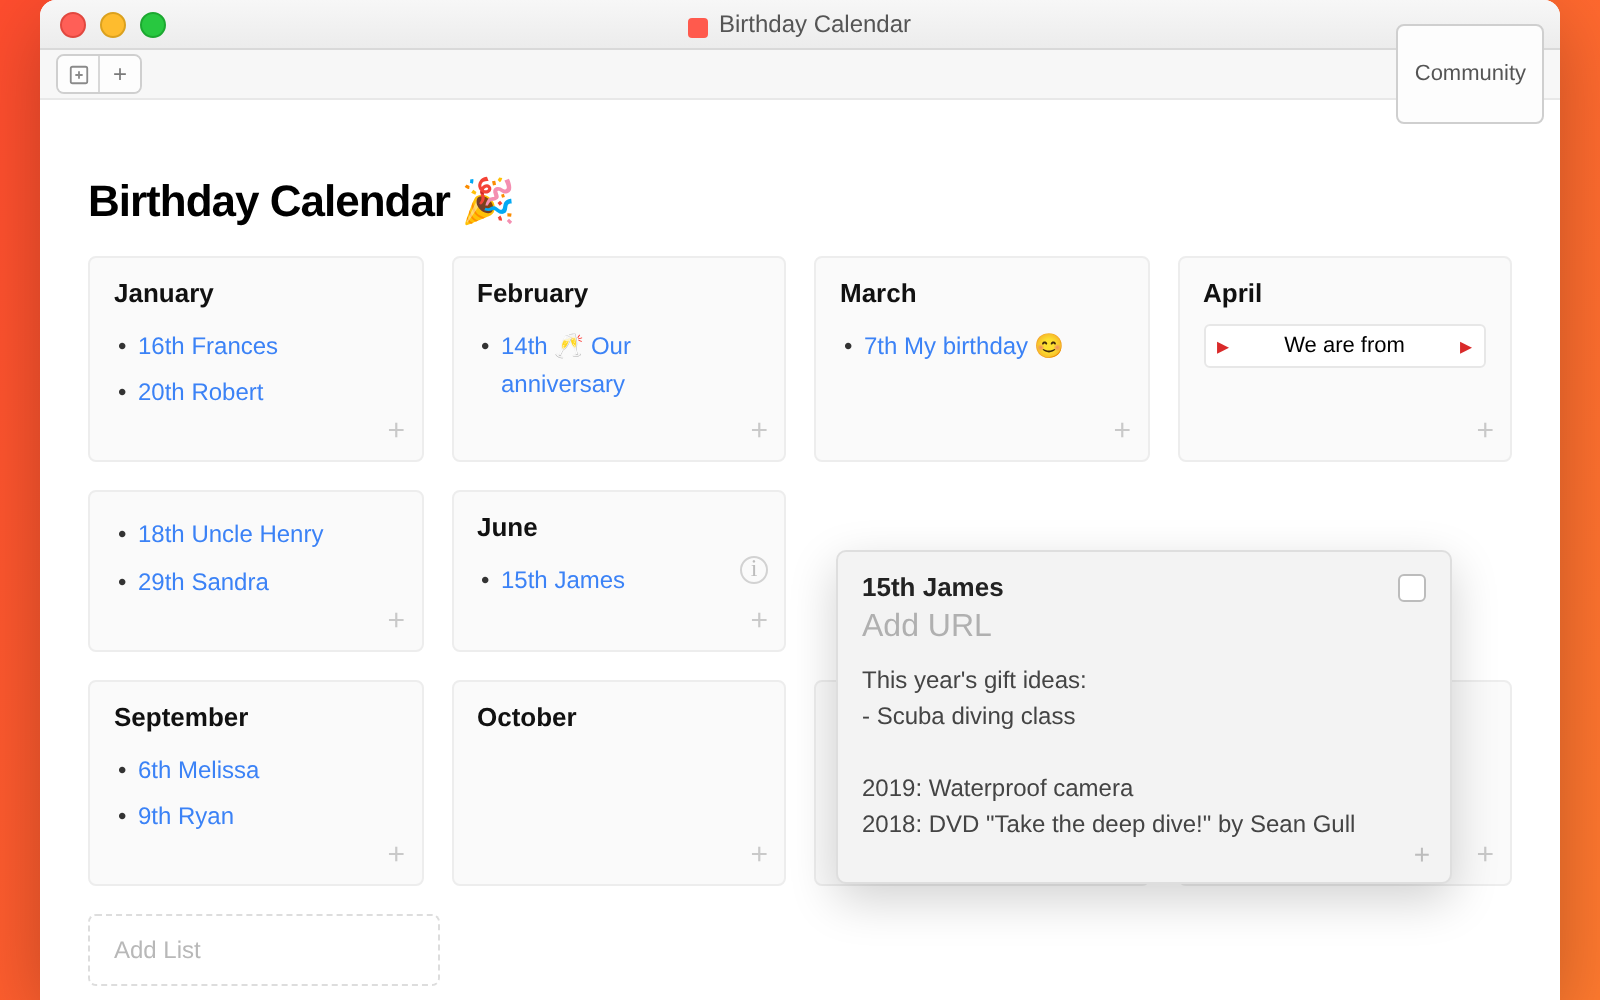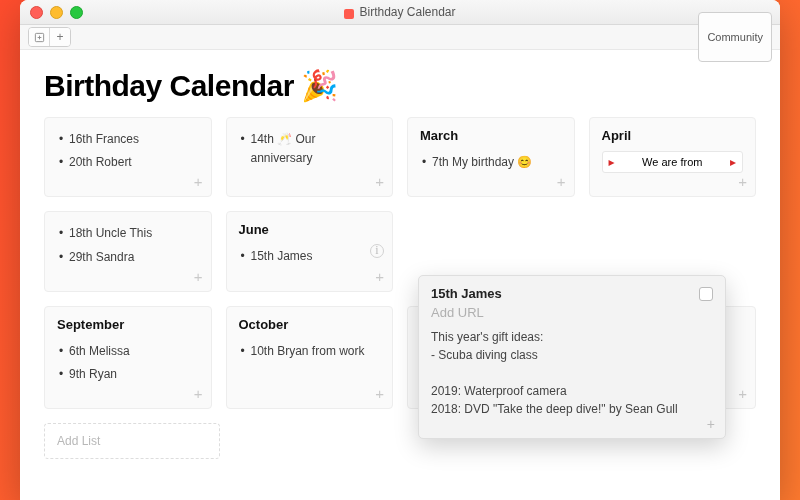--- a/index.html
+++ b/index.html
@@ -13,38 +13,38 @@
   .dot.green{background:#28c840;border:1px solid #1ca830;}
   .title-wrap{margin:0 auto;display:flex;align-items:flex-end;gap:5px;font-size:12px;color:#555;}
   .mini-logo{width:10px;height:10px;background:#ff5a4d;border-radius:2px;display:inline-block;}
   .toolbar{height:24px;background:#f7f7f7;border-bottom:1px solid #e8e8e8;display:flex;align-items:center;padding:0 8px;position:relative;}
   .tb-seg{display:flex;border:1px solid #cfcfcf;border-radius:4px;overflow:hidden;}
   .tb-btn{width:20px;height:18px;display:flex;align-items:center;justify-content:center;background:#fdfdfd;color:#7a7a7a;font-size:12px;}
   .tb-btn + .tb-btn{border-left:1px solid #d8d8d8;}
   .community{margin-left:auto;font-size:11px;color:#555;border:1px solid #cfcfcf;border-radius:4px;padding:18px 8px;background:#fdfdfd;}
   .content{flex:1;position:relative;overflow:hidden;}
   .scroll{position:absolute;inset:0;overflow:hidden;padding:18px 24px 0 24px;}
-  h1.page-title{font-size:30px;font-weight:700;margin:0 0 14px 0;letter-spacing:-.5px;}
+  h1.page-title{font-size:22px;font-weight:700;margin:20px 0 14px 0;letter-spacing:-.5px;}
   .grid{display:grid;grid-template-columns:repeat(4,1fr);gap:14px;}
   .card{background:#fafafa;border:1px solid #ededed;border-radius:4px;padding:10px 12px 22px 12px;position:relative;min-height:40px;}
   .card-title{font-size:13px;font-weight:600;margin-bottom:8px;color:#111;}
-  .item{font-size:12px;color:#404040;padding:2px 0 2px 12px;position:relative;line-height:1.6;}
+  .item{font-size:12px;color:#3b82f6;padding:2px 0 2px 12px;position:relative;line-height:1.6;}
   .item::before{content:"•";position:absolute;left:2px;color:#333;}
   .add-plus{position:absolute;right:8px;bottom:6px;color:#c9c9c9;font-size:15px;font-weight:300;cursor:pointer;}
   .marker{background:#fff;border:1px solid #e7e7e7;border-radius:3px;margin-top:2px;display:flex;align-items:center;justify-content:center;font-size:11px;padding:4px 6px;position:relative;}
   .flag{color:#d92a2a;font-size:12px;}
   .flag.left{position:absolute;left:6px;}
   .flag.right{position:absolute;right:6px;}
   .info-circle{position:absolute;right:8px;color:#bdbdbd;font-size:12px;border:1px solid #d2d2d2;border-radius:50%;width:12px;height:12px;line-height:11px;text-align:center;font-family:serif;}
   .add-list{border:1.5px dashed #ddd;border-radius:4px;color:#b8b8b8;font-size:12px;padding:10px 12px;margin-top:14px;width:150px;}
   
   .popover{position:absolute;left:398px;top:225px;width:282px;background:#f3f3f3;border:1px solid #dedede;border-radius:5px;box-shadow:0 8px 24px rgba(0,0,0,.18);padding:10px 12px 20px 12px;font-size:12px;color:#333;}
   .pop-head{display:flex;align-items:center;justify-content:space-between;font-weight:600;font-size:13px;color:#222;margin-bottom:4px;}
   .pop-check{width:12px;height:12px;border:1px solid #bcbcbc;border-radius:3px;background:#fff;}
-  .pop-url{color:#b0b0b0;font-size:13px;margin-bottom:8px;}
+  .pop-url{color:#b0b0b0;font-size:16px;margin-bottom:8px;}
   .pop-body{white-space:pre-line;line-height:1.5;color:#444;}
   .pop-plus{position:absolute;right:10px;bottom:6px;color:#bcbcbc;font-size:14px;}
 </style>
 </head>
 <body>
 
 <div class="backdrop">
   <div class="window">
 
     <div class="titlebar">
@@ -73,26 +73,28 @@
       <div class="community">Community</div>
     </div>
 
     <div class="content">
       <div class="scroll">
         <h1 class="page-title">Birthday Calendar 🎉</h1>
 
         <div class="grid">
 
           <div class="card">
+            <div class="card-title">January</div>
             <div class="item">16th Frances</div>
             <div class="item">20th Robert</div>
             <div class="add-plus">+</div>
           </div>
 
           <div class="card">
+            <div class="card-title">February</div>
             <div class="item">14th 🥂 Our anniversary</div>
             <div class="add-plus">+</div>
           </div>
 
           <div class="card">
             <div class="card-title">March</div>
             <div class="item">7th My birthday 😊</div>
             <div class="add-plus">+</div>
           </div>
 
@@ -100,21 +102,21 @@
             <div class="card-title">April</div>
             <div class="marker">
               <span class="flag left">▸</span>
               <span>We are from</span>
               <span class="flag right">▸</span>
             </div>
             <div class="add-plus">+</div>
           </div>
 
           <div class="card">
-            <div class="item">18th Uncle This</div>
+            <div class="item">18th Uncle Henry</div>
             <div class="item">29th Sandra</div>
             <div class="add-plus">+</div>
           </div>
 
           <div class="card">
             <div class="card-title">June</div>
             <div class="item" style="padding-right:18px;">15th James</div>
             <span class="info-circle" style="top:32px;">i</span>
             <div class="add-plus">+</div>
           </div>
@@ -124,21 +126,20 @@
 
           <div class="card">
             <div class="card-title">September</div>
             <div class="item">6th Melissa</div>
             <div class="item">9th Ryan</div>
             <div class="add-plus">+</div>
           </div>
 
           <div class="card">
             <div class="card-title">October</div>
-            <div class="item">10th Bryan from work</div>
             <div class="add-plus">+</div>
           </div>
 
           <div class="card">
             <div class="card-title">November</div>
             <div class="item">1st Jackie</div>
             <div class="add-plus">+</div>
           </div>
 
           <div class="card">

